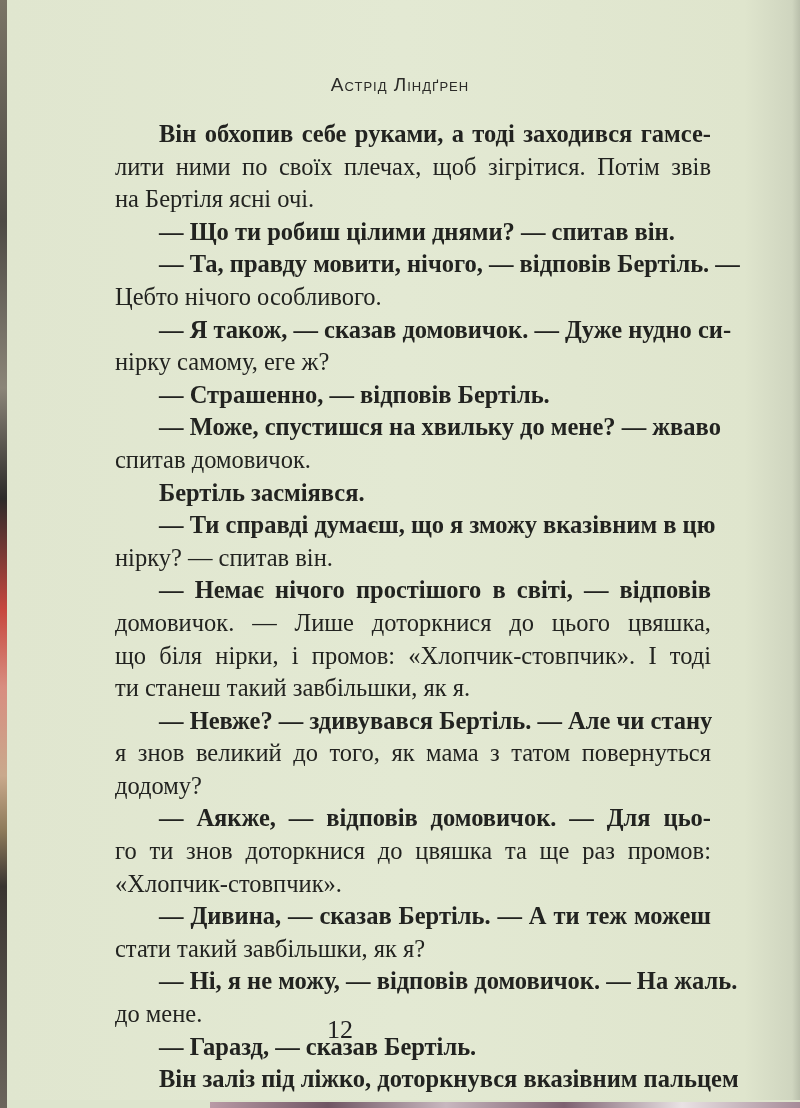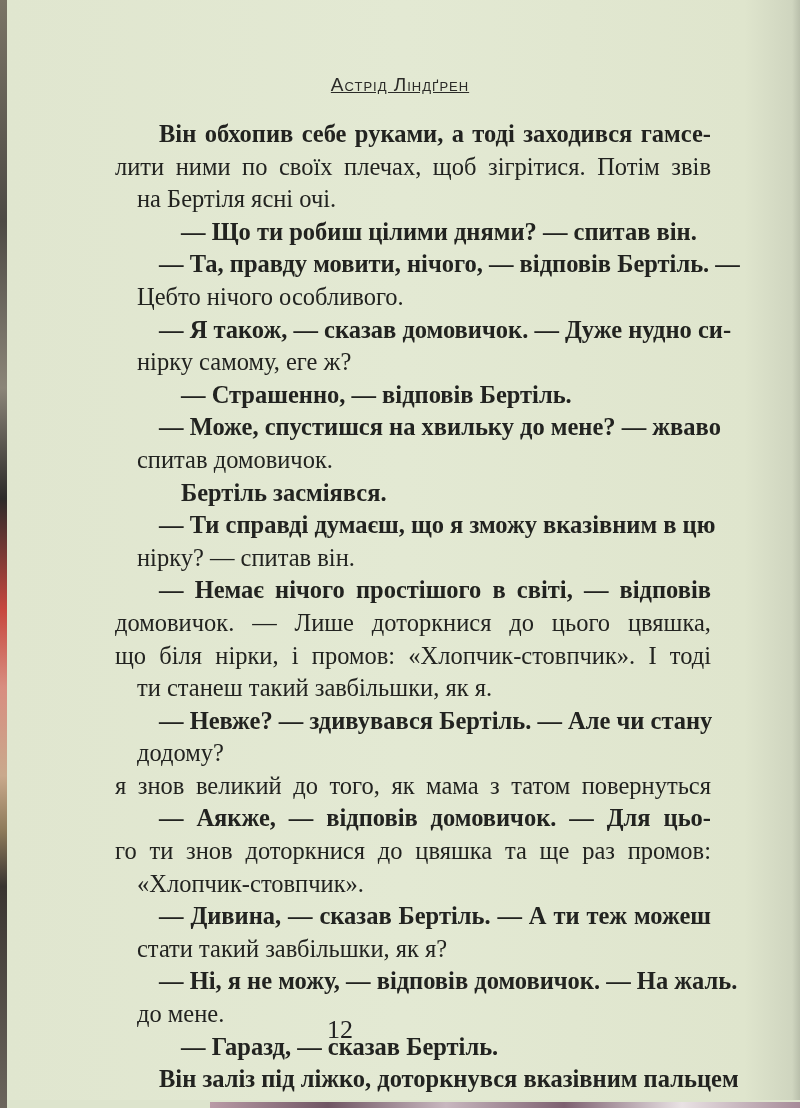--- a/index.html
+++ b/index.html
@@ -15,29 +15,29 @@
       position: absolute; left: 7px; top: 0; width: 793px; height: 1100px;
       background: linear-gradient(90deg, #e0e6cf 0%, #e3e9d3 50%, #dfe5cd 93%, #cfd5bf 99%, #b9bfab 100%);
     }
     .edge-bottom {
       position: absolute; left: 210px; top: 1102px; width: 590px; height: 6px;
       background: linear-gradient(90deg, #b99aa6, #6f5563, #c8b7bf, #7d6070, #e9e2e4, #a68a98);
     }
     .running-head {
       position: absolute; top: 74px; left: 0; width: 800px; text-align: center;
       font-family: "Liberation Sans", sans-serif; font-size: 19px; letter-spacing: 1px;
-      color: #2b2b28; font-variant: small-caps; text-decoration: underline;
+      color: #2b2b28; font-variant: small-caps;
     }
     .body-text {
       position: absolute; top: 118px; left: 115px; width: 596px;
       font-family: "Liberation Serif", serif; font-size: 24.5px; line-height: 32.6px;
       color: #222320; text-align: justify;
     }
     .line { display: block; white-space: nowrap; text-align-last: justify; }
-    .line.last { text-align-last: left; margin-left: 22px; }
+    .line.last { text-align-last: left; }
     .line.indent { padding-left: 44px; font-weight: bold; }
     .page-number {
       position: absolute; top: 1015px; left: 0; width: 680px; text-align: center;
       font-family: "Liberation Serif", serif; font-size: 26px; color: #222;
     }
   </style>
 </head>
 <body>
 
 <div class="edge-left"></div>
@@ -59,22 +59,22 @@
     <span class="line indent">— Може, спустишся на хвильку до мене? — жваво</span>
     <span class="line last">спитав домовичок.</span>
     <span class="line indent last">Бертіль засміявся.</span>
     <span class="line indent">— Ти справді думаєш, що я зможу вказівним в цю</span>
     <span class="line last">нірку? — спитав він.</span>
     <span class="line indent">— Немає нічого простішого в світі, — відповів</span>
     <span class="line">домовичок. — Лише доторкнися до цього цвяшка,</span>
     <span class="line">що біля нірки, і промов: «Хлопчик-стовпчик». І тоді</span>
     <span class="line last">ти станеш такий завбільшки, як я.</span>
     <span class="line indent">— Невже? — здивувався Бертіль. — Але чи стану</span>
+    <span class="line">я знов великий до того, як мама з татом повернуться</span>
     <span class="line last">додому?</span>
-    <span class="line">я знов великий до того, як мама з татом повернуться</span>
     <span class="line indent">— Аякже, — відповів домовичок. — Для цьо-</span>
     <span class="line">го ти знов доторкнися до цвяшка та ще раз промов:</span>
     <span class="line last">«Хлопчик-стовпчик».</span>
     <span class="line indent">— Дивина, — сказав Бертіль. — А ти теж можеш</span>
     <span class="line last">стати такий завбільшки, як я?</span>
     <span class="line indent">— Ні, я не можу, — відповів домовичок. — На жаль.</span>
     <span class="line last">до мене.</span>
     <span class="line indent last">— Гаразд, — сказав Бертіль.</span>
     <span class="line indent">Він заліз під ліжко, доторкнувся вказівним пальцем</span>
   </div>

